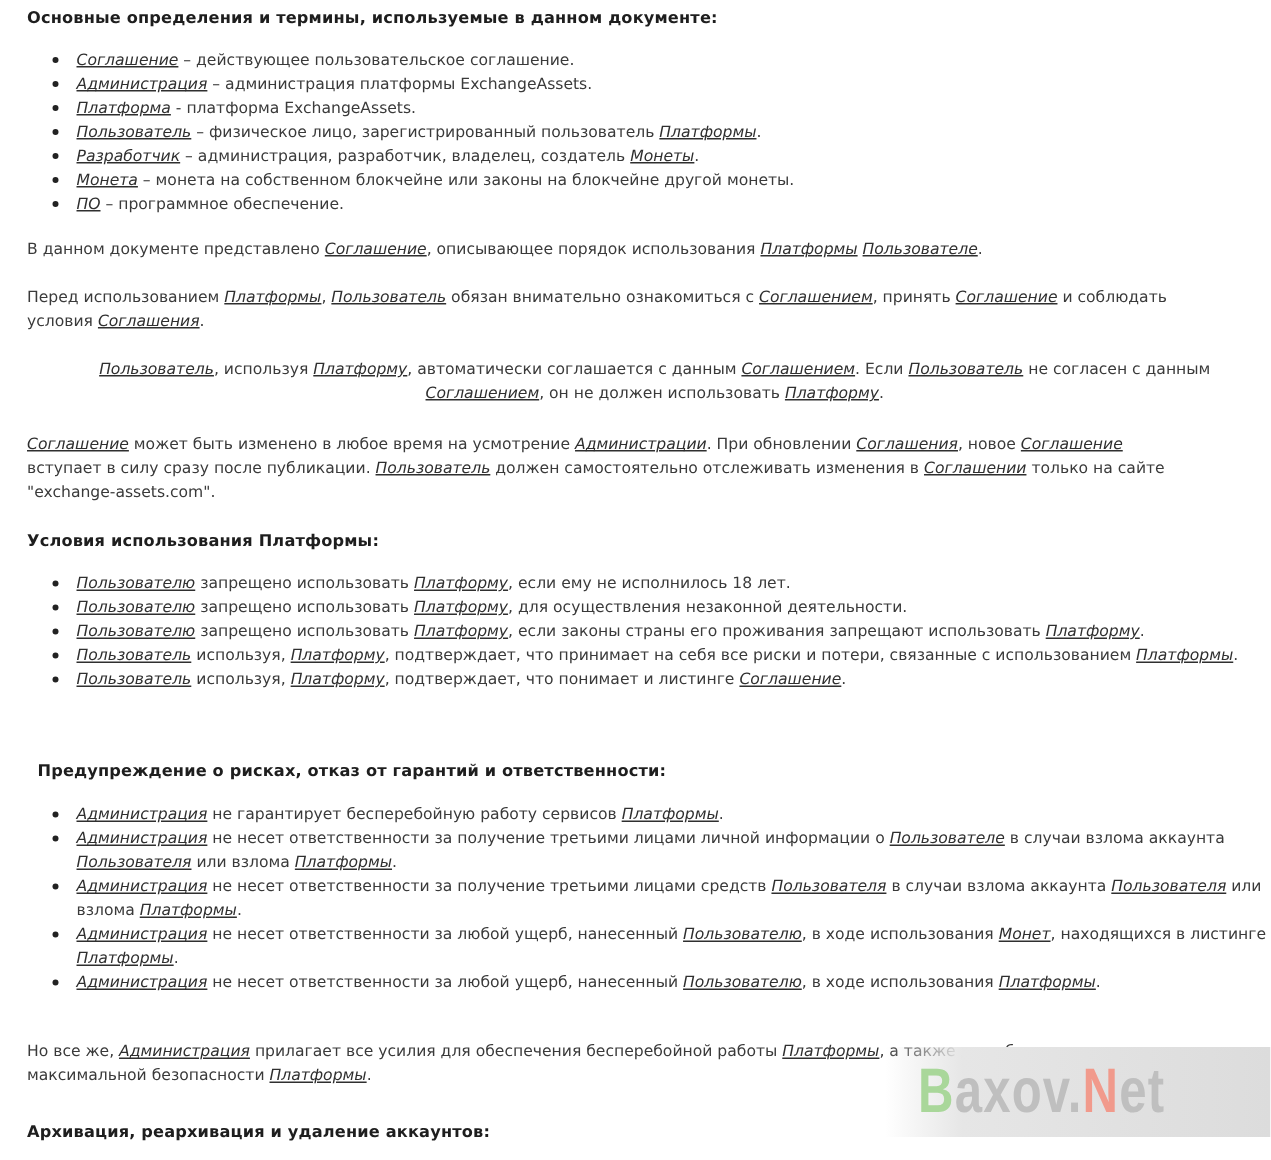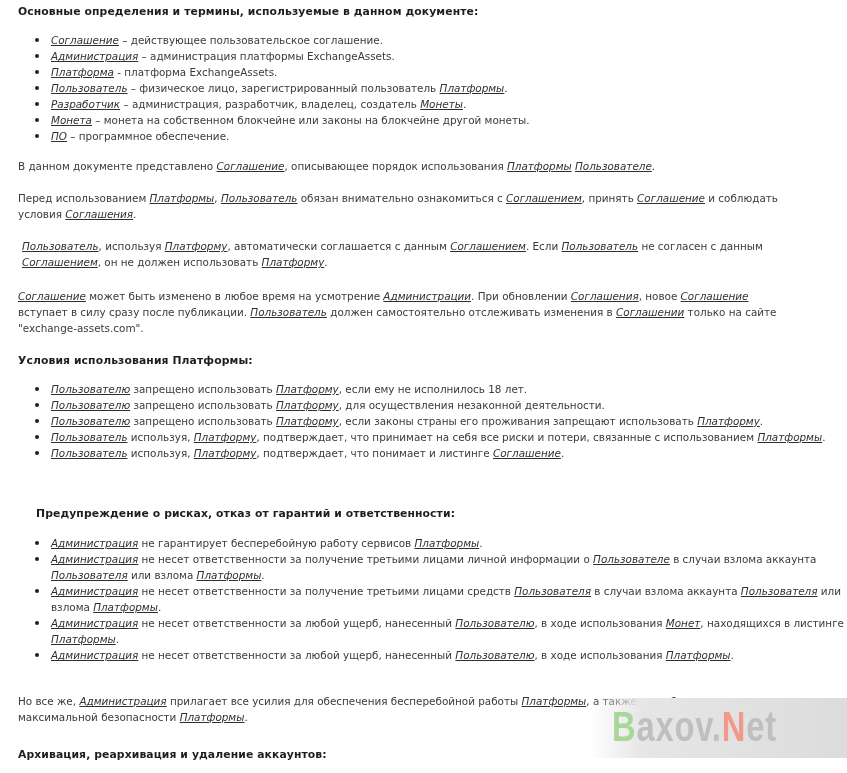--- a/index.html
+++ b/index.html
@@ -102,39 +102,39 @@
   </ul>
 
   <p style="position:absolute; top:158px; left:0; width:800px;">
     <span>В данном документе представлено </span><a class="term">Соглашение</a><span>, описывающее порядок использования </span><a class="term">Платформы</a><span> </span><a class="term">Пользователе</a><span>.</span>
   </p>
 
   <p style="position:absolute; top:190px; left:0; width:805px;">
     <span>Перед использованием </span><a class="term">Платформы</a><span>, </span><a class="term">Пользователь</a><span> обязан внимательно ознакомиться с </span><a class="term">Соглашением</a><span>, принять </span><a class="term">Соглашение</a><span> и соблюдать условия </span><a class="term">Соглашения</a><span>.</span>
   </p>
 
-  <p style="position:absolute; top:238px; left:4px; width:805px;">
+  <p style="position:absolute; top:238px; left:16px; width:805px;text-align:center;">
     <a class="term">Пользователь</a><span>, используя </span><a class="term">Платформу</a><span>, автоматически соглашается с данным </span><a class="term">Соглашением</a><span>. Если </span><a class="term">Пользователь</a><span> не согласен с данным </span><a class="term">Соглашением</a><span>, он не должен использовать </span><a class="term">Платформу</a><span>.</span>
   </p>
 
   <p style="position:absolute; top:288px; left:0; width:770px;">
     <a class="term">Соглашение</a><span> может быть изменено в любое время на усмотрение </span><a class="term">Администрации</a><span>. При обновлении </span><a class="term">Соглашения</a><span>, новое </span><a class="term">Соглашение</a><span> вступает в силу сразу после публикации. </span><a class="term">Пользователь</a><span> должен самостоятельно отслеживать изменения в </span><a class="term">Соглашении</a><span> только на сайте "exchange-assets.com".</span>
   </p>
 
   <h3 style="position:absolute; top:353px; left:0;">Условия использования Платформы:</h3>
 
   <ul style="position:absolute; top:381px; left:0; width:800px;">
     <li><a class="term">Пользователю</a><span> запрещено использовать </span><a class="term">Платформу</a><span>, если ему не исполнилось 18 лет.</span></li>
     <li><a class="term">Пользователю</a><span> запрещено использовать </span><a class="term">Платформу</a><span>, для осуществления незаконной деятельности.</span></li>
     <li><a class="term">Пользователю</a><span> запрещено использовать </span><a class="term">Платформу</a><span>, если законы страны его проживания запрещают использовать </span><a class="term">Платформу</a><span>.</span></li>
     <li><a class="term">Пользователь</a><span> используя, </span><a class="term">Платформу</a><span>, подтверждает, что принимает на себя все риски и потери, связанные с использованием </span><a class="term">Платформы</a><span>.</span></li>
     <li><a class="term">Пользователь</a><span> используя, </span><a class="term">Платформу</a><span>, подтверждает, что понимает и листинге </span><a class="term">Соглашение</a><span>.</span></li>
   </ul>
 
-  <h3 style="position:absolute; top:506px; left:18px;">Предупреждение о рисках, отказ от гарантий и ответственности:</h3>
+  <h3 style="position:absolute; top:506px; left:7px;">Предупреждение о рисках, отказ от гарантий и ответственности:</h3>
 
   <ul style="position:absolute; top:535px; left:0; width:812px;">
     <li><a class="term">Администрация</a><span> не гарантирует бесперебойную работу сервисов </span><a class="term">Платформы</a><span>.</span></li>
     <li><a class="term">Администрация</a><span> не несет ответственности за получение третьими лицами личной информации о </span><a class="term">Пользователе</a><span> в случаи взлома аккаунта </span><a class="term">Пользователя</a><span> или взлома </span><a class="term">Платформы</a><span>.</span></li>
     <li><a class="term">Администрация</a><span> не несет ответственности за получение третьими лицами средств </span><a class="term">Пользователя</a><span> в случаи взлома аккаунта </span><a class="term">Пользователя</a><span> или взлома </span><a class="term">Платформы</a><span>.</span></li>
     <li><a class="term">Администрация</a><span> не несет ответственности за любой ущерб, нанесенный </span><a class="term">Пользователю</a><span>, в ходе использования </span><a class="term">Монет</a><span>, находящихся в листинге </span><a class="term">Платформы</a><span>.</span></li>
     <li><a class="term">Администрация</a><span> не несет ответственности за любой ущерб, нанесенный </span><a class="term">Пользователю</a><span>, в ходе использования </span><a class="term">Платформы</a><span>.</span></li>
   </ul>
 
   <p style="position:absolute; top:693px; left:0; width:770px;">

